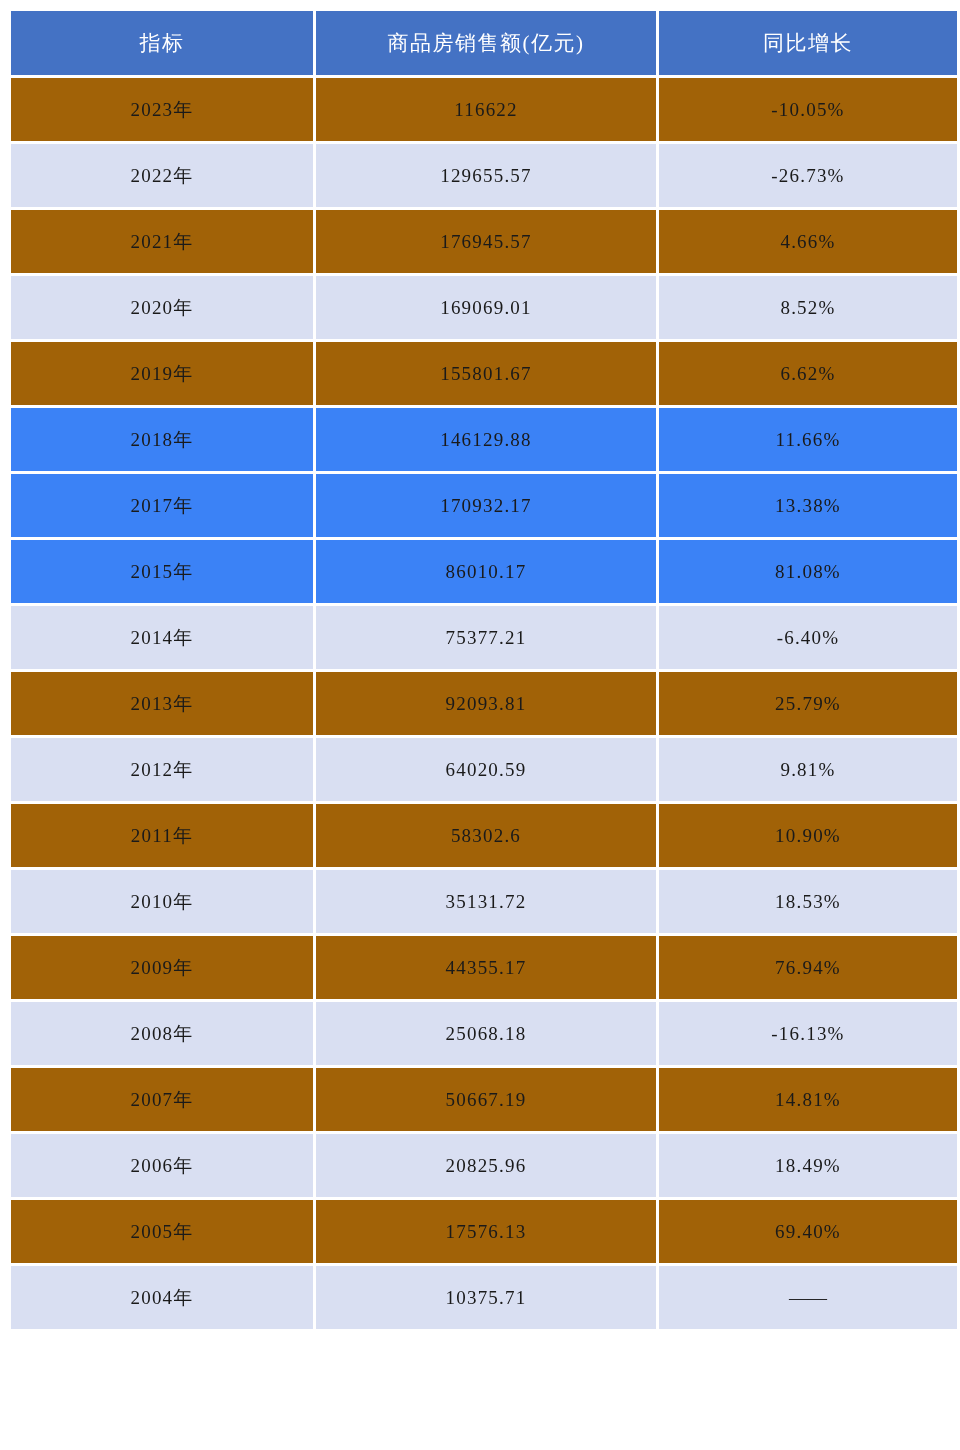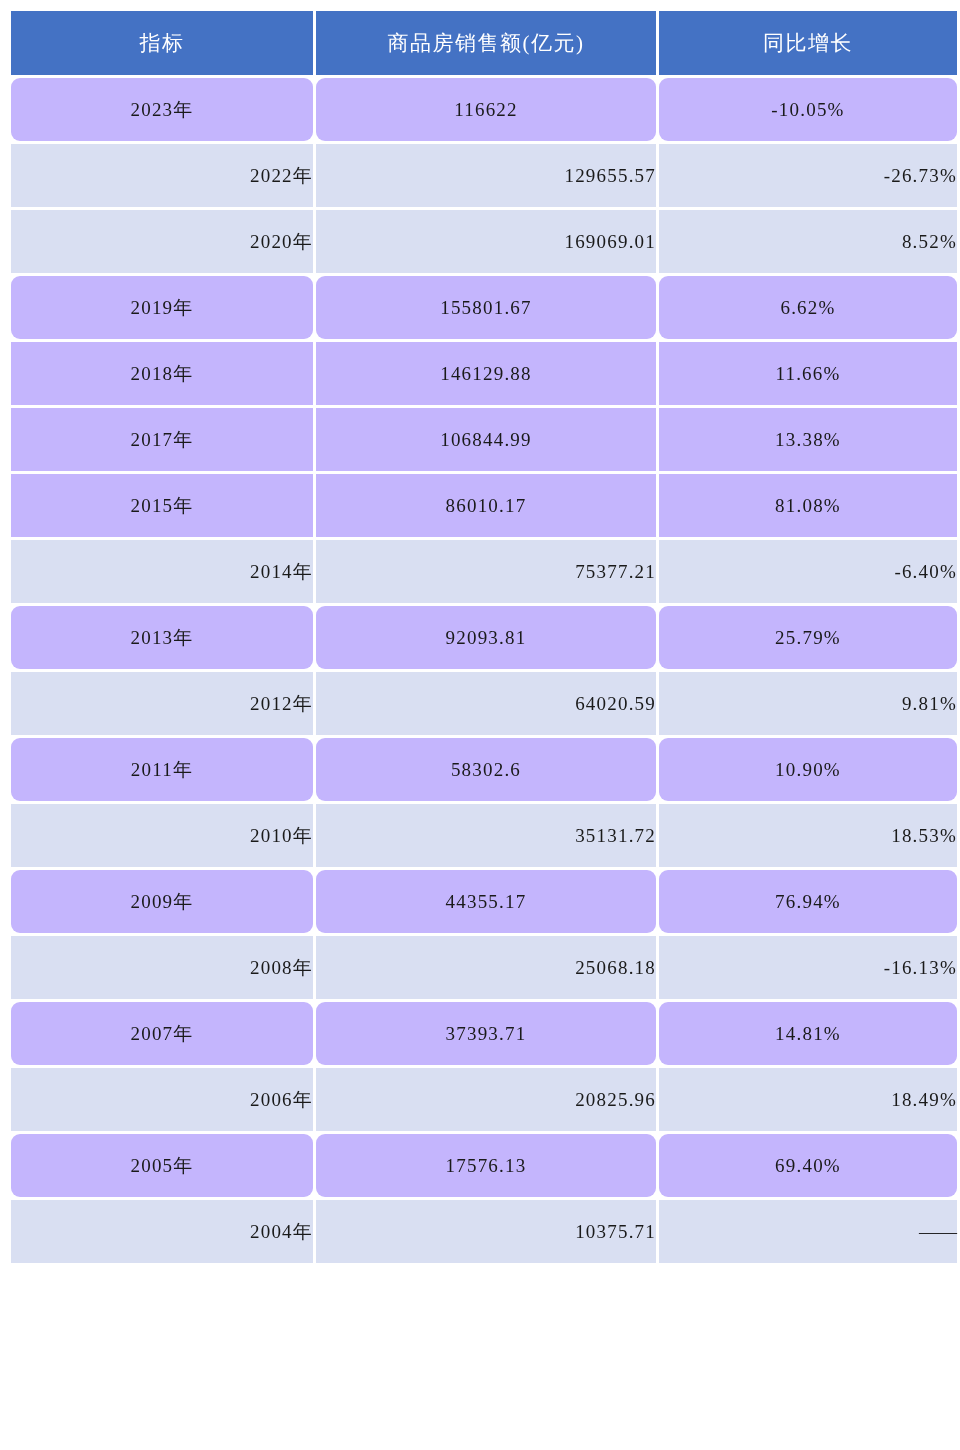--- a/index.html
+++ b/index.html
@@ -53,23 +53,23 @@
     vertical-align: middle;
     padding: 0;
     border: 0;
     font-size: 19px;
     color: #1a1a1a;
     letter-spacing: 1.2px;
     font-family: "Liberation Serif", "DejaVu Serif", serif;
     white-space: nowrap;
   }
 
-  tbody tr.band-dark td  { background: #c4b5fd; border-radius: 9px; }
-  tbody tr.band-light td { background: #D9DFF2; text-align: right; }
-  tbody tr.band-accent td { background: #c4b5fd; color: #1a1a1a; }
+  tbody tr.band-dark td  { background: #a16207; }
+  tbody tr.band-light td { background: #D9DFF2; }
+  tbody tr.band-accent td { background: #3b82f6; color: #1a1a1a; }
 
   .dash-cell { letter-spacing: 0; font-size: 19px; }
 </style>
 </head>
 <body>
 
 <div class="sheet">
   <table class="data-table">
     <colgroup>
       <col class="col-indicator">
@@ -87,38 +87,43 @@
         <tr class="band-dark">
           <td>2023年</td>
           <td>116622</td>
           <td>-10.05%</td>
         </tr>
         <tr class="band-light">
           <td>2022年</td>
           <td>129655.57</td>
           <td>-26.73%</td>
         </tr>
+        <tr class="band-dark">
+          <td>2021年</td>
+          <td>176945.57</td>
+          <td>4.66%</td>
+        </tr>
         <tr class="band-light">
           <td>2020年</td>
           <td>169069.01</td>
           <td>8.52%</td>
         </tr>
         <tr class="band-dark">
           <td>2019年</td>
           <td>155801.67</td>
           <td>6.62%</td>
         </tr>
         <tr class="band-accent">
           <td>2018年</td>
           <td>146129.88</td>
           <td>11.66%</td>
         </tr>
         <tr class="band-accent">
           <td>2017年</td>
-          <td>106844.99</td>
+          <td>170932.17</td>
           <td>13.38%</td>
         </tr>
         <tr class="band-accent">
           <td>2015年</td>
           <td>86010.17</td>
           <td>81.08%</td>
         </tr>
         <tr class="band-light">
           <td>2014年</td>
           <td>75377.21</td>
@@ -149,21 +154,21 @@
           <td>44355.17</td>
           <td>76.94%</td>
         </tr>
         <tr class="band-light">
           <td>2008年</td>
           <td>25068.18</td>
           <td>-16.13%</td>
         </tr>
         <tr class="band-dark">
           <td>2007年</td>
-          <td>37393.71</td>
+          <td>50667.19</td>
           <td>14.81%</td>
         </tr>
         <tr class="band-light">
           <td>2006年</td>
           <td>20825.96</td>
           <td>18.49%</td>
         </tr>
         <tr class="band-dark">
           <td>2005年</td>
           <td>17576.13</td>

